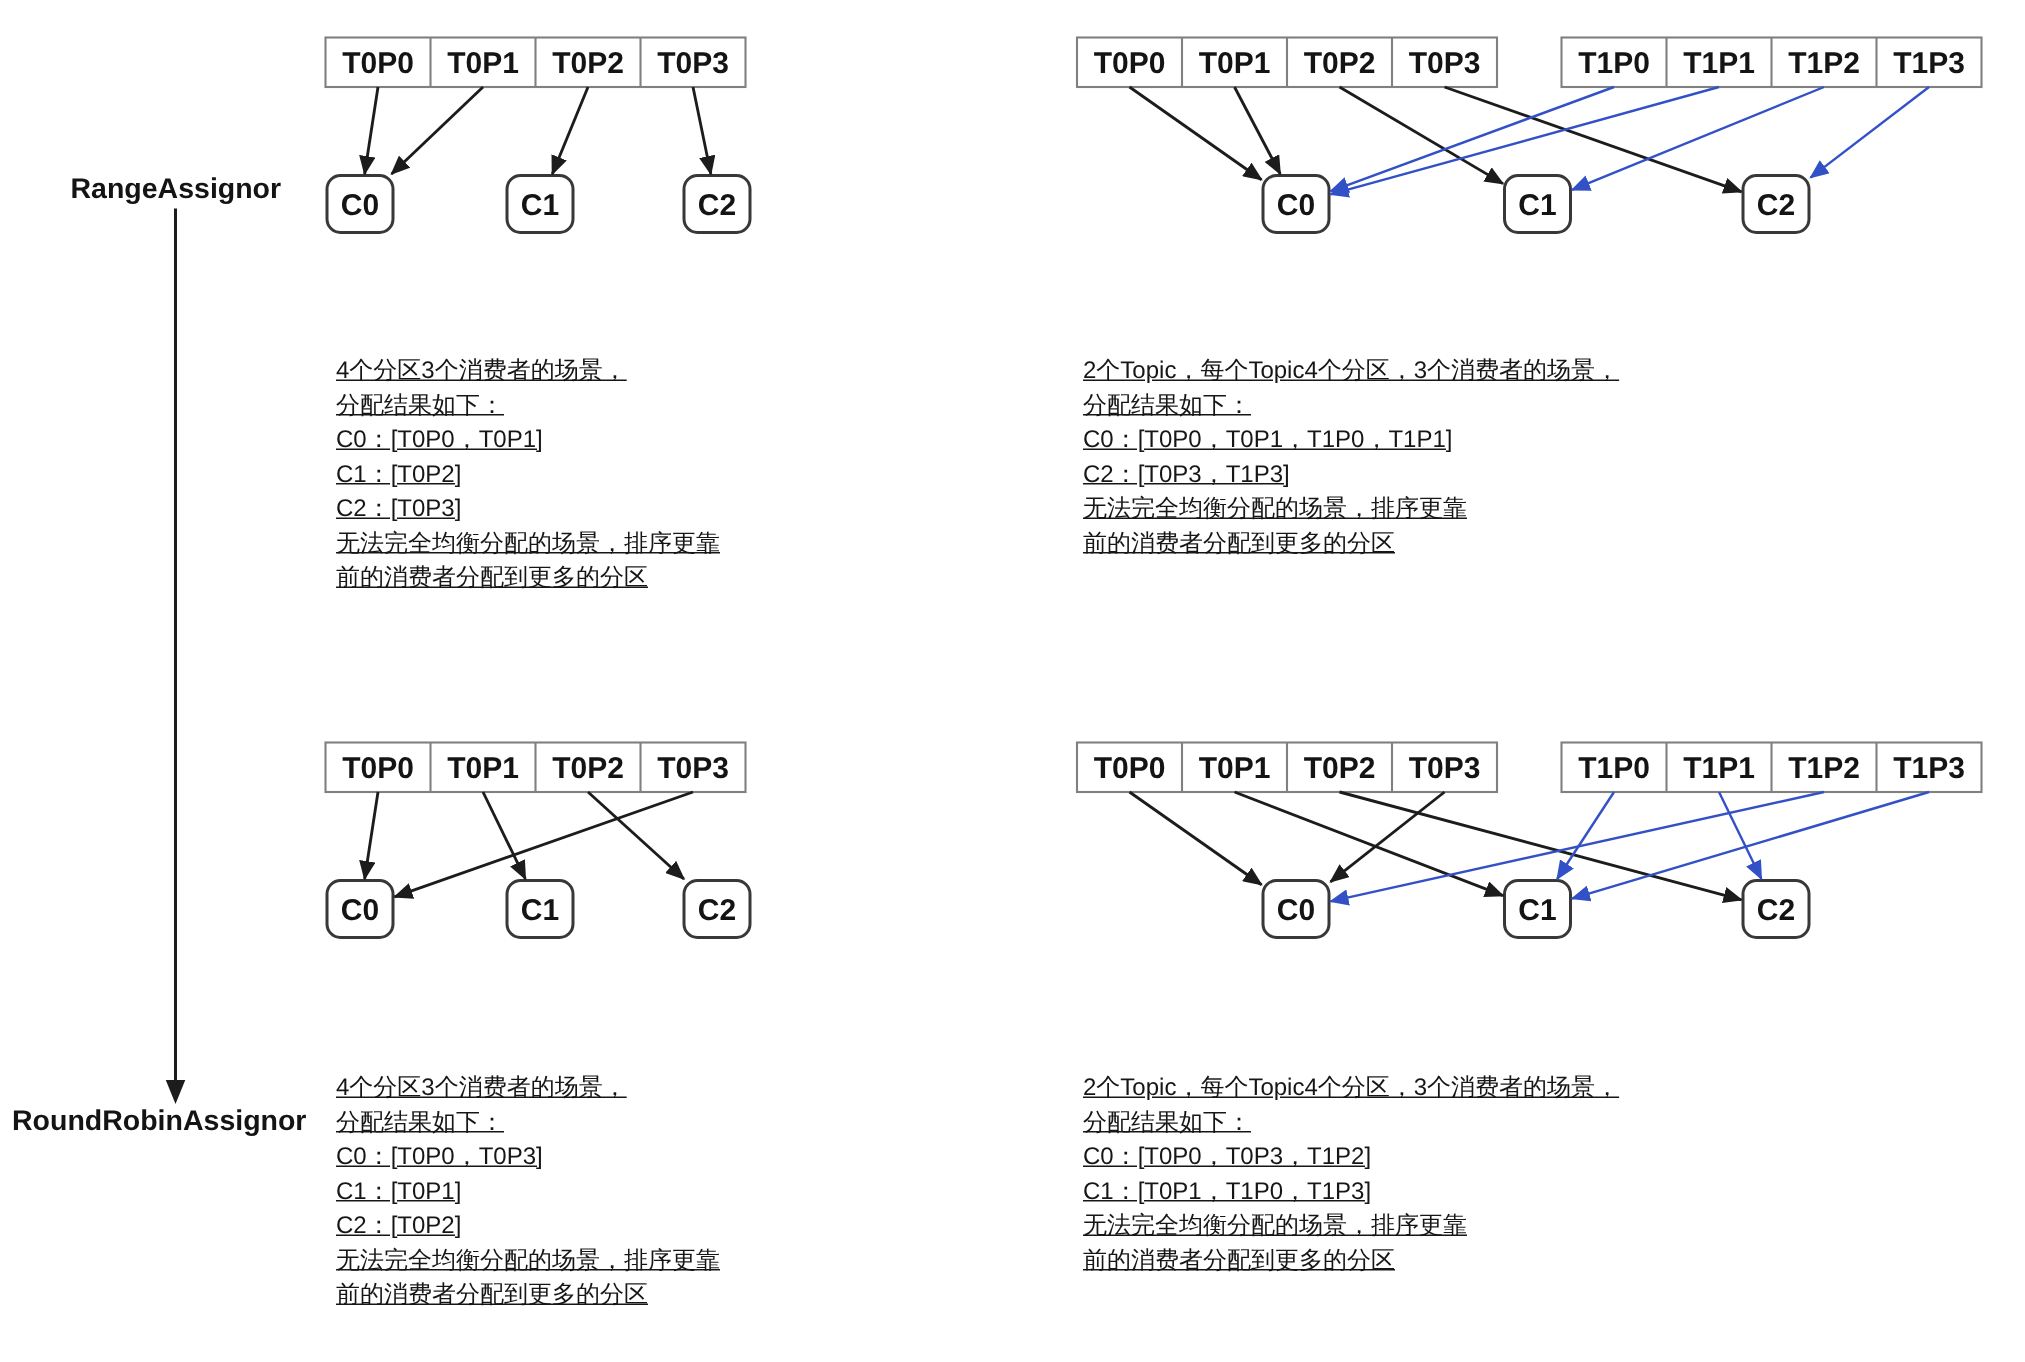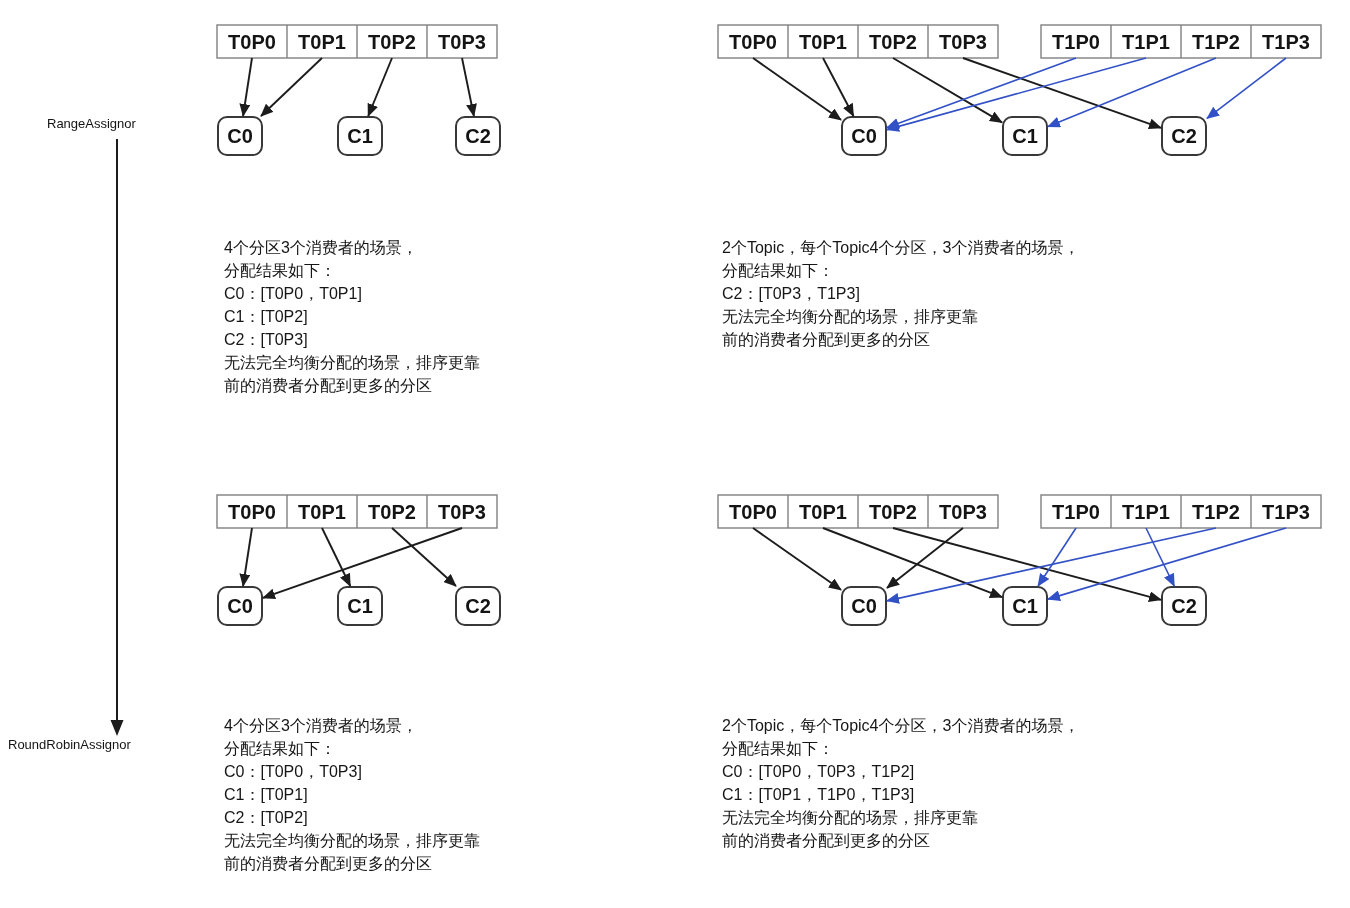--- a/index.html
+++ b/index.html
@@ -2,25 +2,25 @@
 <html><head>
 <meta charset="utf-8">
 <style>
   html,body{margin:0;padding:0;background:#ffffff;}
   .canvas{
     position:relative;width:1350px;height:908px;background:#ffffff;overflow:hidden;
     font-family:"Liberation Sans","DejaVu Sans",sans-serif;
   }
   #diagram{position:absolute;left:0;top:0;}
   .assignor-label{
-    position:absolute;font-weight:normal;font-size:13px;color:#141414;white-space:nowrap;
+    position:absolute;font-weight:bold;font-size:19px;color:#141414;white-space:nowrap;
   }
   #label-range{left:47px;top:116px;}
   #label-rr{left:8px;top:737px;}
-  .desc{position:absolute;font-size:16px;line-height:23px;color:#161616;white-space:nowrap;}
+  .desc{position:absolute;font-size:16px;line-height:23px;color:#161616;white-space:nowrap;text-decoration:underline;}
   #desc-0{left:224px;top:236px;}
   #desc-1{left:722px;top:236px;}
   #desc-2{left:224px;top:714px;}
   #desc-3{left:722px;top:714px;}
   .desc-line{height:23px;}
   svg text{font-family:"Liberation Sans","DejaVu Sans",sans-serif;}
 </style>
 </head>
 <body>
 
@@ -151,20 +151,21 @@
       <div class="desc-line">分配结果如下：</div>
       <div class="desc-line">C0：[T0P0，T0P1]</div>
       <div class="desc-line">C1：[T0P2]</div>
       <div class="desc-line">C2：[T0P3]</div>
       <div class="desc-line">无法完全均衡分配的场景，排序更靠</div>
       <div class="desc-line">前的消费者分配到更多的分区</div>
     </div>
   <div class="desc" id="desc-1">
       <div class="desc-line">2个Topic，每个Topic4个分区，3个消费者的场景，</div>
       <div class="desc-line">分配结果如下：</div>
+      <div class="desc-line">C0：[T0P0，T0P1，T1P0，T1P1]</div>
       <div class="desc-line">C2：[T0P3，T1P3]</div>
       <div class="desc-line">无法完全均衡分配的场景，排序更靠</div>
       <div class="desc-line">前的消费者分配到更多的分区</div>
     </div>
   <div class="desc" id="desc-2">
       <div class="desc-line">4个分区3个消费者的场景，</div>
       <div class="desc-line">分配结果如下：</div>
       <div class="desc-line">C0：[T0P0，T0P3]</div>
       <div class="desc-line">C1：[T0P1]</div>
       <div class="desc-line">C2：[T0P2]</div>

